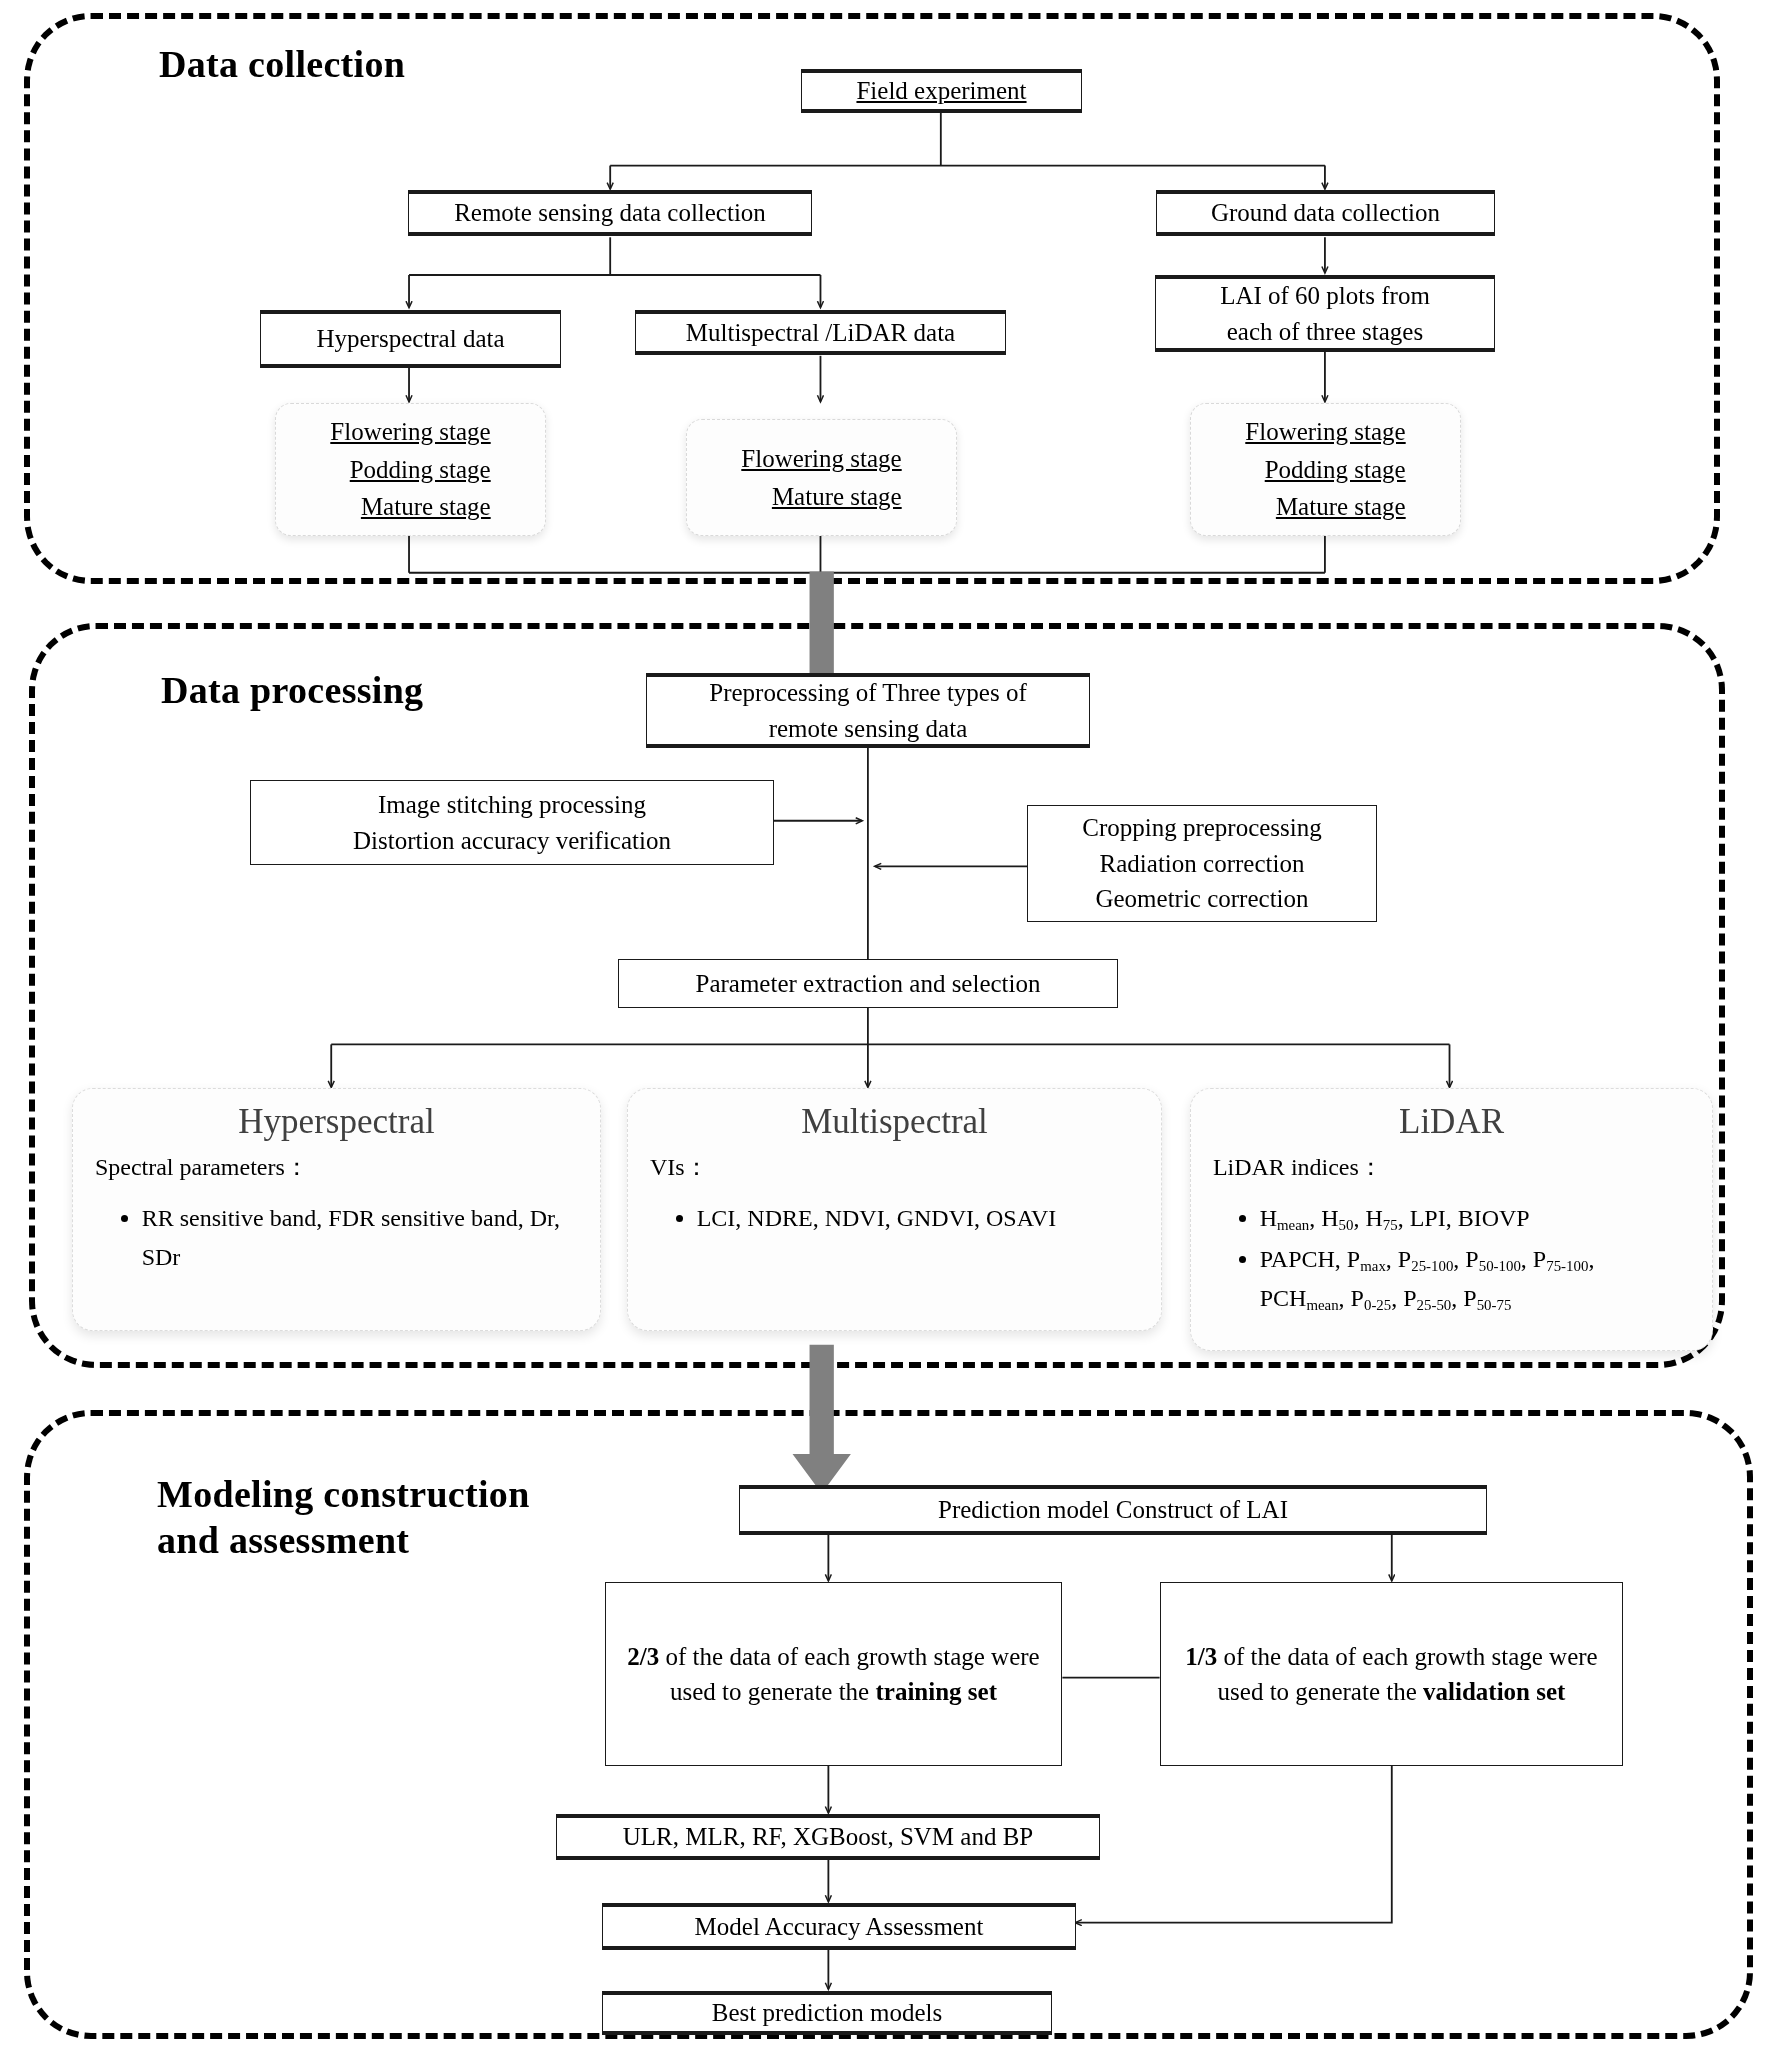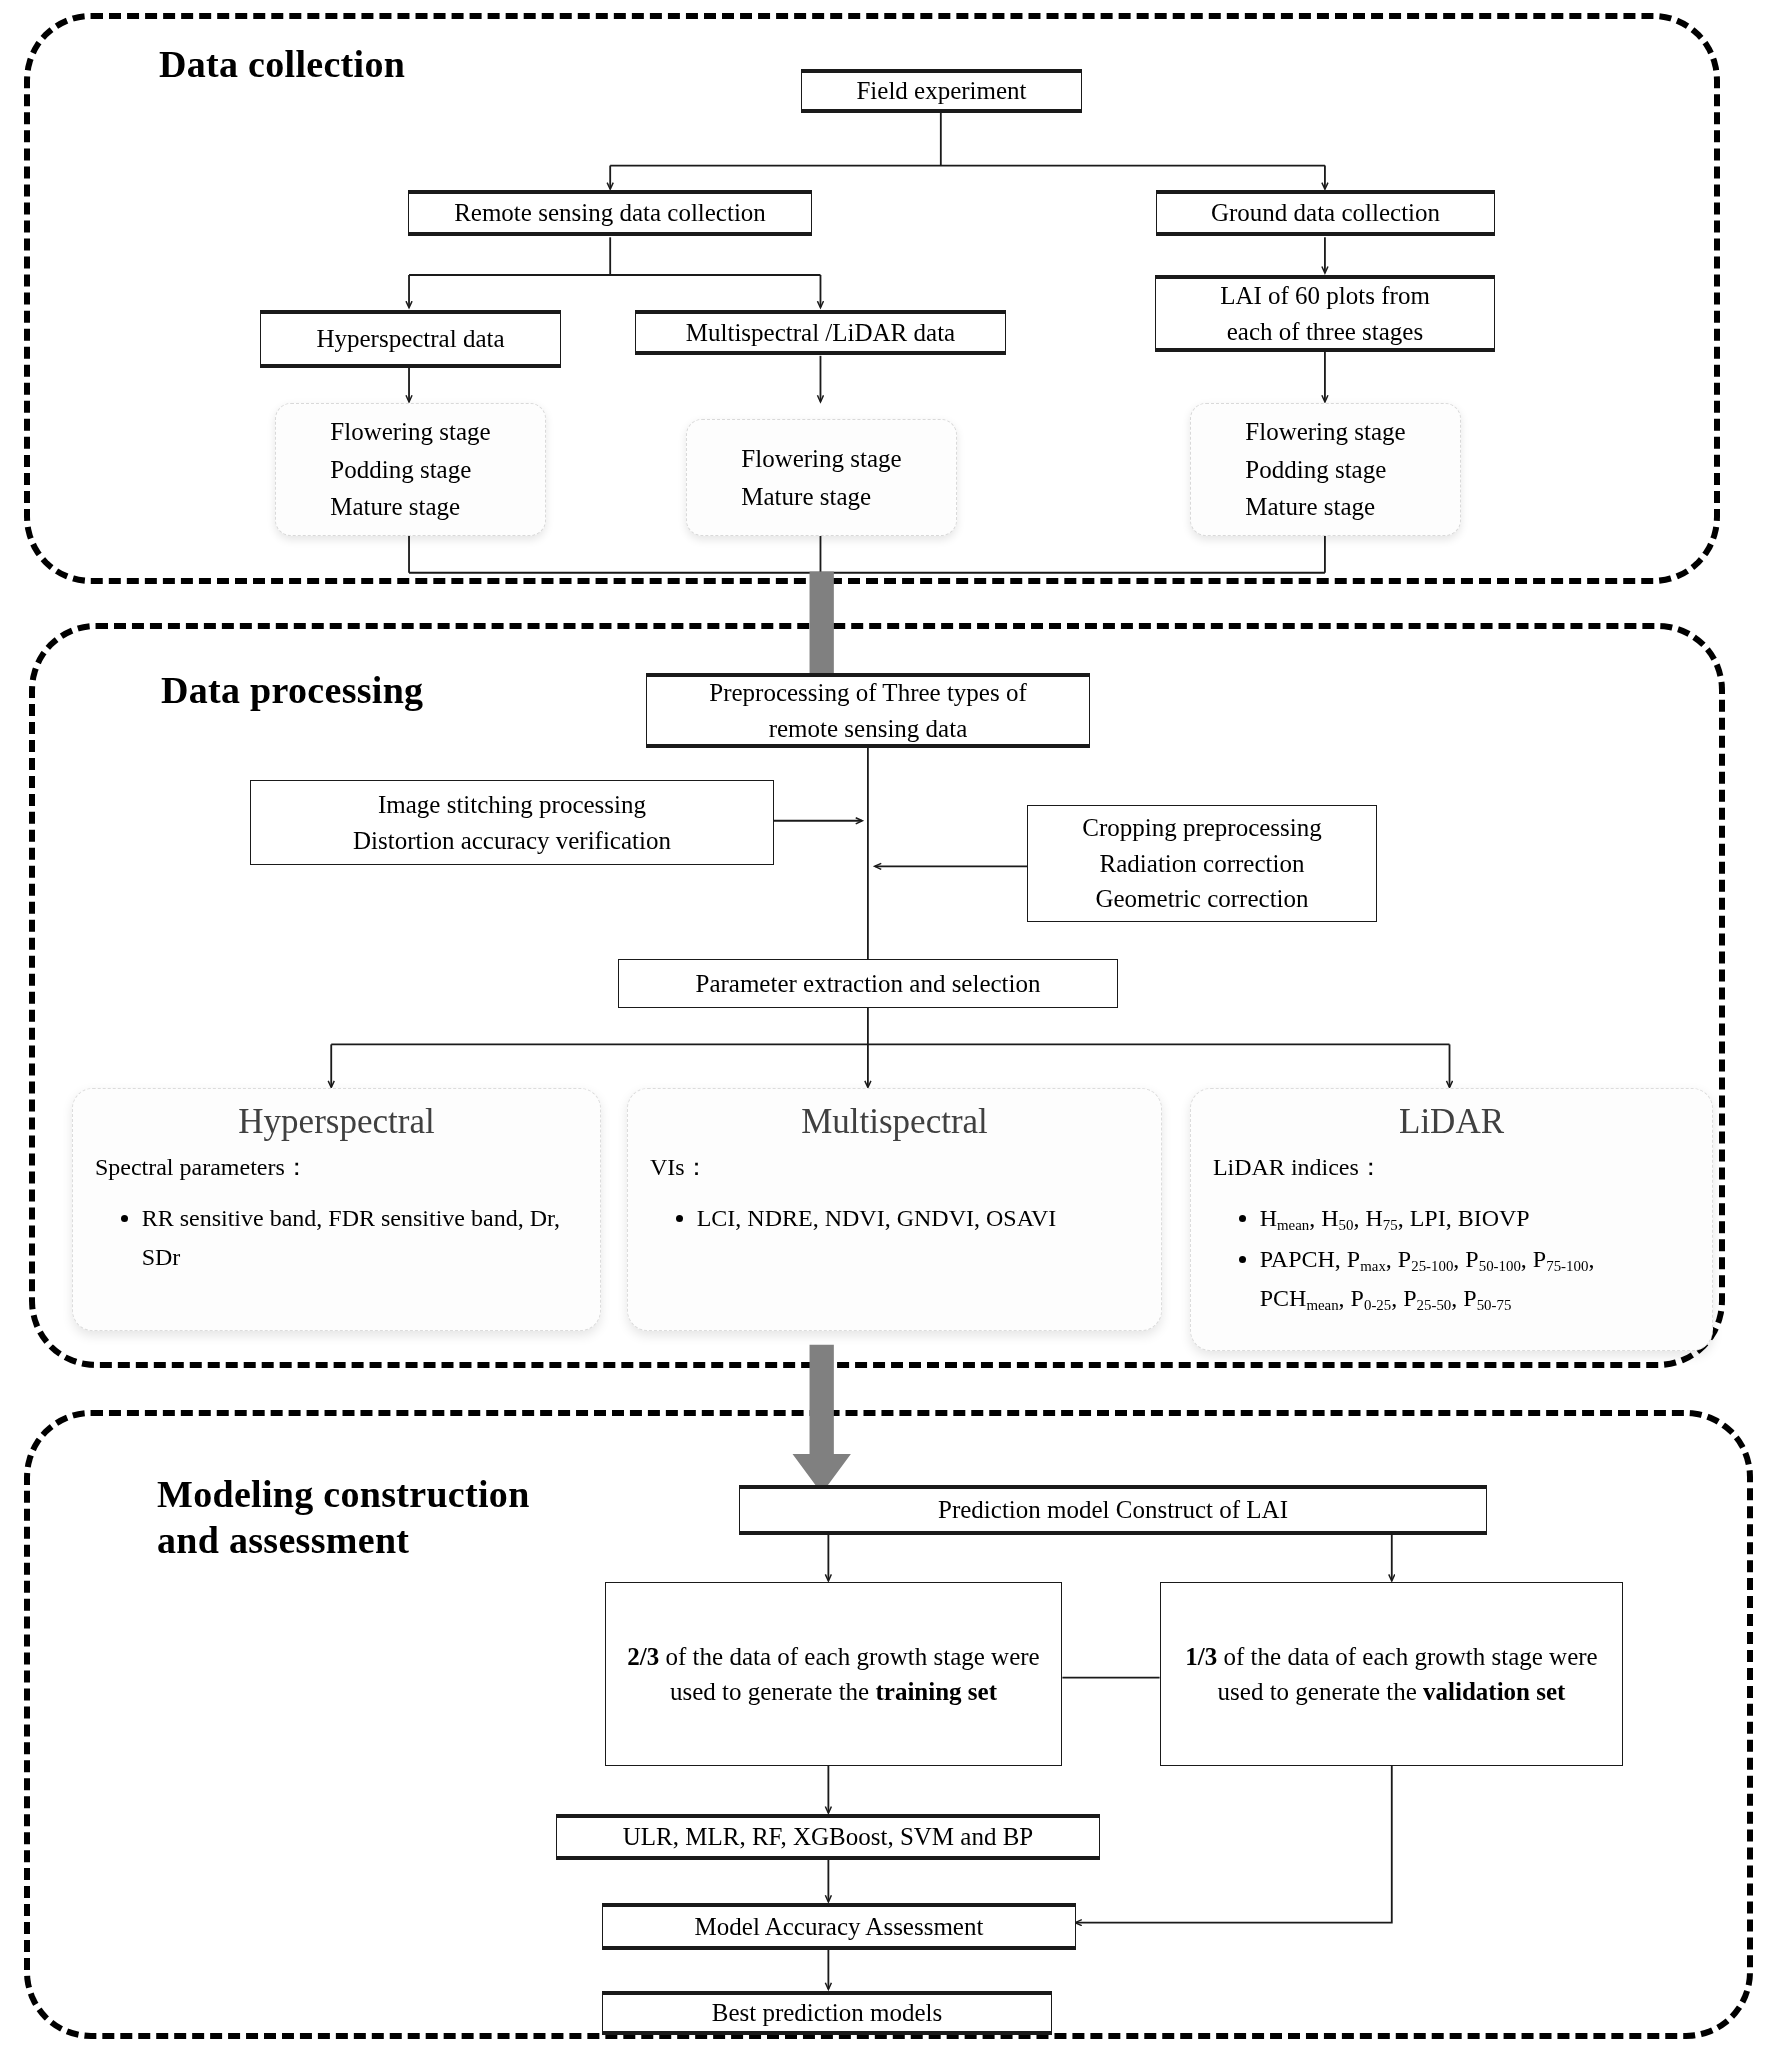--- a/index.html
+++ b/index.html
@@ -51,24 +51,25 @@
   .card{
     position:absolute;
     box-sizing:border-box;
     background:#fdfdfd;
     border:1.8px dashed #d9d9d9;
     border-radius:16px;
     box-shadow:0 3.6px 8.5px rgba(0,0,0,0.10);
     display:flex;
     align-items:center;
     justify-content:center;
-    text-align:left;
+    text-align:right;
     white-space:pre-line;
     color:#000;
     line-height:1.5;
+    text-decoration:underline;
   }
   .bigcard{
     position:absolute;
     box-sizing:border-box;
     background:#fdfdfd;
     border:1.8px dashed #dcdcdc;
     border-radius:20.7px;
     box-shadow:0 4.9px 11px rgba(0,0,0,0.10);
     padding:13.4px 20.7px 16px 20.7px;
   }
@@ -163,21 +164,21 @@
     </g>
 
     <g fill="#808080">
       <path d="M1332,940 L1372,940 L1372,1120 L1400,1120 L1352,1185 L1304,1120 L1332,1120 Z"></path>
       <path d="M1332,2212 L1372,2212 L1372,2392 L1400,2392 L1352,2457 L1304,2392 L1332,2392 Z"></path>
     </g>
   </svg>
 
   <div class="section-title" style="left:159px;top:41px;font-size:38px;">Data collection</div>
 
-  <div class="box" style="left:801px;top:69px;width:281px;height:44px;font-size:25px;">Field experiment</div>
+  <div class="box" style="left:801px;top:69px;width:281px;height:44px;font-size:25px;text-decoration:underline;">Field experiment</div>
 
   <div class="box" style="left:408px;top:190px;width:404px;height:46px;font-size:25px;">Remote sensing data collection</div>
 
   <div class="box" style="left:1156px;top:190px;width:339px;height:46px;font-size:25px;">Ground data collection</div>
 
   <div class="box" style="left:260px;top:310px;width:301px;height:58px;font-size:25px;">Hyperspectral data</div>
 
   <div class="box" style="left:635px;top:310px;width:371px;height:45px;font-size:25px;">Multispectral /LiDAR data</div>
 
   <div class="box" style="left:1155px;top:275px;width:340px;height:77px;font-size:25px;">

